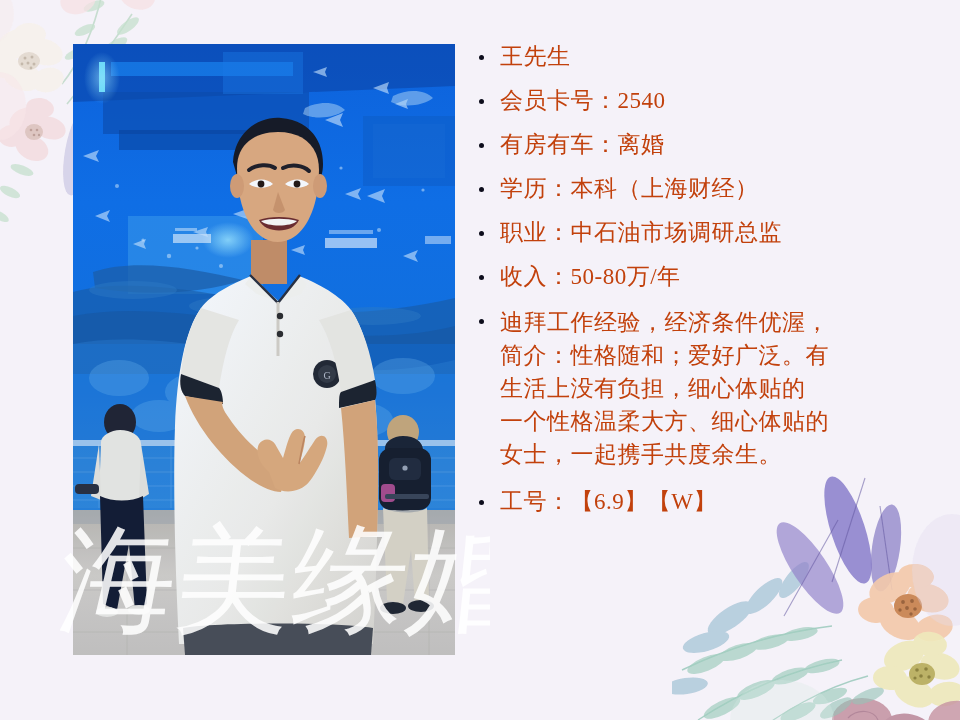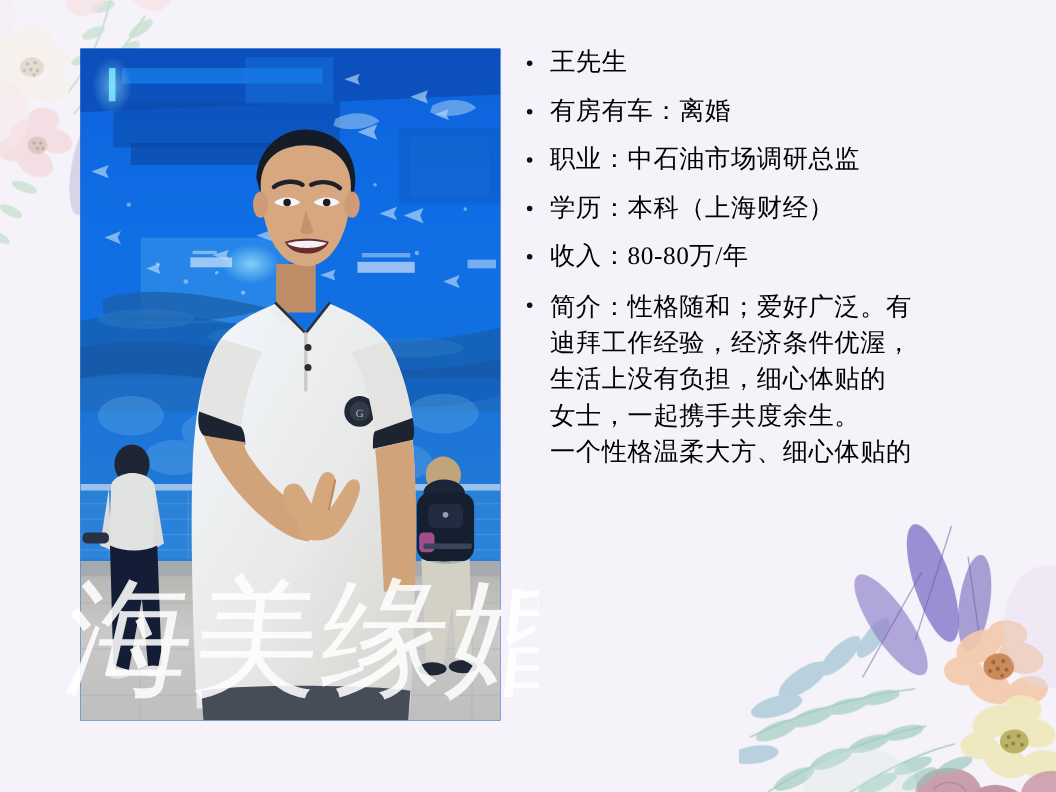--- a/index.html
+++ b/index.html
@@ -70,21 +70,21 @@
     top: 42px;
     width: 420px;
     margin: 0;
     padding: 0;
     list-style: none;
   }
   .info-item {
     position: relative;
     padding-left: 26px;
     margin-bottom: 14px;
-    color: #000000;
+    color: #c2410c;
     font-size: 23px;
     line-height: 30px;
     letter-spacing: 0.5px;
     font-family: "Liberation Serif", "DejaVu Serif", serif;
   }
   .info-item::before {
     content: "";
     position: absolute;
     left: 5px;
     top: 13px;
@@ -467,37 +467,43 @@
 
   <svg id="photo-watermark" viewBox="0 0 430 150">
     <text x="8" y="112" font-size="116" fill="#ffffff" opacity="0.88" font-family="Liberation Serif, DejaVu Serif, serif" transform="skewX(-6)">海美缘婚介</text>
   </svg>
 
   <ul id="info-list">
     <li class="info-item">
       <span class="txt">王先生</span>
     </li>
     <li class="info-item">
+      <span class="txt">会员卡号：2540</span>
+    </li>
+    <li class="info-item">
       <span class="txt">有房有车：离婚</span>
+    </li>
+    <li class="info-item">
+      <span class="txt">学历：本科（上海财经）</span>
     </li>
     <li class="info-item">
       <span class="txt">职业：中石油市场调研总监</span>
     </li>
     <li class="info-item">
-      <span class="txt">学历：本科（上海财经）</span>
+      <span class="txt">收入：50-80万/年</span>
+    </li>
+    <li class="info-item para">
+      <span class="txt">迪拜工作经验，经济条件优渥，</span>
+      <span class="txt">简介：性格随和；爱好广泛。有</span>
+      <span class="txt">生活上没有负担，细心体贴的</span>
+      <span class="txt">一个性格温柔大方、细心体贴的</span>
+      <span class="txt">女士，一起携手共度余生。</span>
     </li>
     <li class="info-item">
-      <span class="txt">收入：80-80万/年</span>
-    </li>
-    <li class="info-item para">
-      <span class="txt">简介：性格随和；爱好广泛。有</span>
-      <span class="txt">迪拜工作经验，经济条件优渥，</span>
-      <span class="txt">生活上没有负担，细心体贴的</span>
-      <span class="txt">女士，一起携手共度余生。</span>
-      <span class="txt">一个性格温柔大方、细心体贴的</span>
+      <span class="txt">工号：【6.9】【W】</span>
     </li>
   </ul>
 
   <svg class="deco" id="deco-bottom-right" viewBox="0 0 310 330">
     <g opacity="0.95">
 
       <g stroke="#8fc4b4" stroke-width="1.4" fill="none" opacity="0.8">
         <path d="M10 250 C 60 226, 110 212, 160 206"></path>
         <path d="M26 300 C 72 270, 120 250, 170 240"></path>
         <path d="M70 322 C 110 292, 150 268, 196 256"></path>

